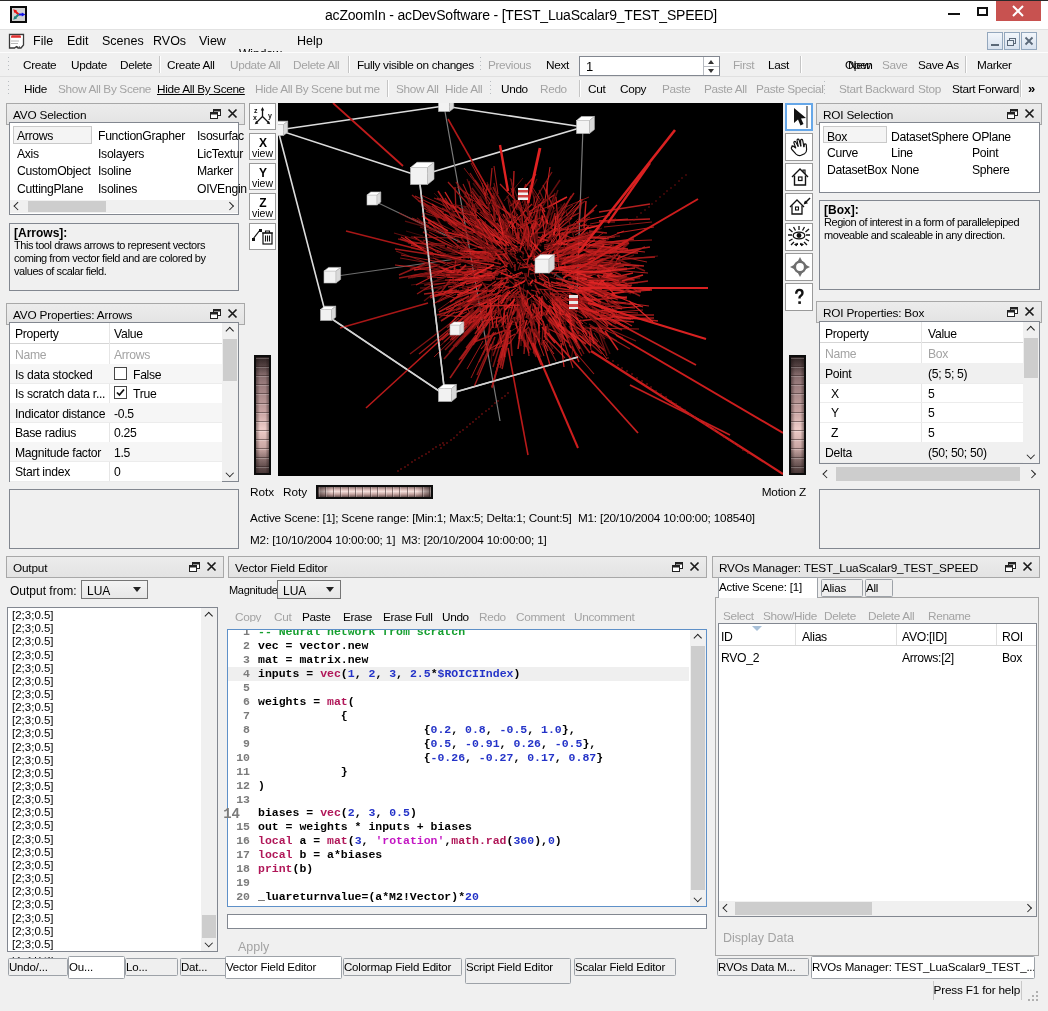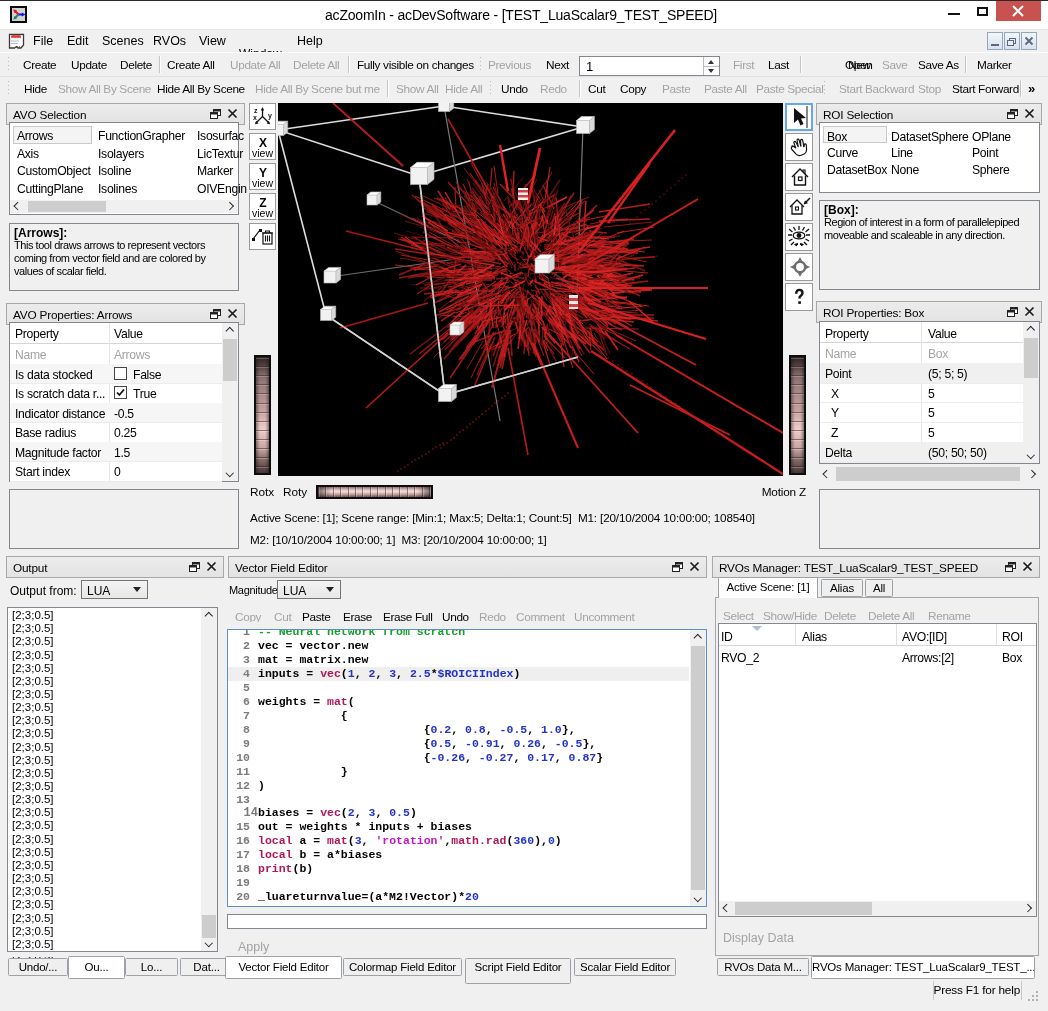--- a/index.html
+++ b/index.html
@@ -11,21 +11,21 @@
 .box{position:absolute;background:#fff;border:1px solid #828790;}
 .gbox{position:absolute;background:#f0f0f0;border:1px solid #828790;}
 .vsep{position:absolute;width:1px;background:#c5c5c5;box-shadow:1px 0 0 #fff;}
 .grip{position:absolute;width:3px;background-image:repeating-linear-gradient(to bottom,#b8bcc0 0,#b8bcc0 1px,transparent 1px,transparent 4px);background-size:1px 100%;background-position:0 0,2px 0;background-repeat:repeat-y;}
 .tbtn{position:absolute;font-size:11.8px;letter-spacing:-0.35px;}
 .mini{position:absolute;width:27px;height:27px;background:#fff;border:1px solid #9a9a9a;box-shadow:0 0 0 1px #fff inset;}
 .scroll-h{position:absolute;background:#f0f0f0;}
 .scroll-v{position:absolute;background:#f0f0f0;}
 .thumb{position:absolute;background:#cdcdcd;}
 .arr{position:absolute;width:0;height:0;}
-.tab{position:absolute;background:#efefef;border:1px solid #9da2a8;border-radius:1.5px;font-size:11.5px;letter-spacing:-0.2px;text-align:center;white-space:nowrap;overflow:hidden;}
+.tab{position:absolute;background:#efefef;border:1px solid #9da2a8;border-radius:1.5px;font-size:11.5px;letter-spacing:-0.2px;white-space:nowrap;overflow:hidden;}
 .tabact{background:#fff;}
 .cell{position:absolute;font-size:12.2px;letter-spacing:-0.3px;white-space:pre;}
 .cb{position:absolute;width:13px;height:13px;background:#fff;border:1px solid #454545;}
 </style></head><body>
 <div class="a" style="left:0;top:0;width:1048px;height:1px;background:#2a2a2a"></div>
 <div class="a" style="left:0;top:1px;width:1048px;height:29px;background:#fff;border-bottom:1px solid #e2e2e2"></div>
 <svg class="a" style="left:10px;top:6px" width="17" height="17" viewBox="0 0 17 17">
 <rect x="1" y="1" width="15" height="15" fill="#d2d2d2" stroke="#0a0a0a" stroke-width="2"></rect>
 <line x1="8.5" y1="8.5" x2="13" y2="8.5" stroke="#1414e6" stroke-width="2"></line>
     <polygon points="15.5,8.5 11.8,6.6 11.8,10.4" fill="#1414e6"></polygon>
@@ -90,21 +90,21 @@
 <div class="vsep" style="left:800px;top:56px;height:17px"></div>
 <div class="vsep" style="left:965px;top:56px;height:17px"></div>
 <div class="box" style="left:579px;top:56px;width:141px;height:20px"></div>
 <div class="t" style="left:586px;top:60px;font-size:13px">1</div>
 <div class="a" style="left:703px;top:57px;width:16px;height:18px;border-left:1px solid #b8bcc2"></div>
 <div class="a" style="left:704px;top:66px;width:15px;height:1px;background:#b8bcc2"></div>
 <div class="arr" style="left:708px;top:60px;border-left:3.5px solid transparent;border-right:3.5px solid transparent;border-bottom:4px solid #333"></div>
 <div class="arr" style="left:708px;top:69px;border-left:3.5px solid transparent;border-right:3.5px solid transparent;border-top:4px solid #333"></div>
 <div class="tbtn" style="left:24px;top:82px;">Hide</div>
 <div class="tbtn" style="left:58px;top:82px;color:#a3a3a3">Show All By Scene</div>
-<div class="tbtn" style="left:157px;top:82px;">Hide All By Scene</div>
+<div class="tbtn" style="left:157px;top:82px;text-decoration:underline;">Hide All By Scene</div>
 <div class="tbtn" style="left:255px;top:82px;color:#a3a3a3">Hide All By Scene but me</div>
 <div class="tbtn" style="left:396px;top:82px;color:#a3a3a3">Show All</div>
 <div class="tbtn" style="left:445px;top:82px;color:#a3a3a3">Hide All</div>
 <div class="tbtn" style="left:501px;top:82px;">Undo</div>
 <div class="tbtn" style="left:540px;top:82px;color:#a3a3a3">Redo</div>
 <div class="tbtn" style="left:588px;top:82px;">Cut</div>
 <div class="tbtn" style="left:620px;top:82px;">Copy</div>
 <div class="tbtn" style="left:662px;top:82px;color:#a3a3a3">Paste</div>
 <div class="tbtn" style="left:704px;top:82px;color:#a3a3a3">Paste All</div>
 <div class="tbtn" style="left:756px;top:82px;color:#a3a3a3">Paste Special</div>
@@ -721,21 +721,21 @@
 <div class="t" style="left:258px;top:723.8px;font-family:'Liberation Mono',monospace;font-size:11.5px;font-weight:bold"><span style="color:#000">                        {</span><span style="color:#2433c8">0.2</span><span style="color:#000">, </span><span style="color:#2433c8">0.8</span><span style="color:#000">, </span><span style="color:#2433c8">-0.5</span><span style="color:#000">, </span><span style="color:#2433c8">1.0</span><span style="color:#000">},</span></div>
 <div class="t" style="left:232px;top:737.7px;width:18px;text-align:right;font-family:'Liberation Mono',monospace;font-size:11.5px;font-weight:bold"><span style="color:#7b7b7b">9</span></div>
 <div class="t" style="left:258px;top:737.7px;font-family:'Liberation Mono',monospace;font-size:11.5px;font-weight:bold"><span style="color:#000">                        {</span><span style="color:#2433c8">0.5</span><span style="color:#000">, </span><span style="color:#2433c8">-0.91</span><span style="color:#000">, </span><span style="color:#2433c8">0.26</span><span style="color:#000">, </span><span style="color:#2433c8">-0.5</span><span style="color:#000">},</span></div>
 <div class="t" style="left:232px;top:751.7px;width:18px;text-align:right;font-family:'Liberation Mono',monospace;font-size:11.5px;font-weight:bold"><span style="color:#7b7b7b">10</span></div>
 <div class="t" style="left:258px;top:751.7px;font-family:'Liberation Mono',monospace;font-size:11.5px;font-weight:bold"><span style="color:#000">                        {</span><span style="color:#2433c8">-0.26</span><span style="color:#000">, </span><span style="color:#2433c8">-0.27</span><span style="color:#000">, </span><span style="color:#2433c8">0.17</span><span style="color:#000">, </span><span style="color:#2433c8">0.87</span><span style="color:#000">}</span></div>
 <div class="t" style="left:232px;top:765.6px;width:18px;text-align:right;font-family:'Liberation Mono',monospace;font-size:11.5px;font-weight:bold"><span style="color:#7b7b7b">11</span></div>
 <div class="t" style="left:258px;top:765.6px;font-family:'Liberation Mono',monospace;font-size:11.5px;font-weight:bold"><span style="color:#000">            }</span></div>
 <div class="t" style="left:232px;top:779.5px;width:18px;text-align:right;font-family:'Liberation Mono',monospace;font-size:11.5px;font-weight:bold"><span style="color:#7b7b7b">12</span></div>
 <div class="t" style="left:258px;top:779.5px;font-family:'Liberation Mono',monospace;font-size:11.5px;font-weight:bold"><span style="color:#000">)</span></div>
 <div class="t" style="left:232px;top:793.5px;width:18px;text-align:right;font-family:'Liberation Mono',monospace;font-size:11.5px;font-weight:bold"><span style="color:#7b7b7b">13</span></div>
-<div class="t" style="left:240px;top:807.4px;width:18px;text-align:right;font-family:'Liberation Mono',monospace;font-size:12px;font-weight:bold"><span style="color:#7b7b7b">14</span></div>
+<div class="t" style="left:222px;top:807.4px;width:18px;text-align:right;font-family:'Liberation Mono',monospace;font-size:14px;font-weight:bold"><span style="color:#7b7b7b">14</span></div>
 <div class="t" style="left:258px;top:807.4px;font-family:'Liberation Mono',monospace;font-size:11.5px;font-weight:bold"><span style="color:#000">biases = </span><span style="color:#b01658">vec</span><span style="color:#000">(</span><span style="color:#2433c8">2</span><span style="color:#000">, </span><span style="color:#2433c8">3</span><span style="color:#000">, </span><span style="color:#2433c8">0.5</span><span style="color:#000">)</span></div>
 <div class="t" style="left:232px;top:821.3px;width:18px;text-align:right;font-family:'Liberation Mono',monospace;font-size:11.5px;font-weight:bold"><span style="color:#7b7b7b">15</span></div>
 <div class="t" style="left:258px;top:821.3px;font-family:'Liberation Mono',monospace;font-size:11.5px;font-weight:bold"><span style="color:#000">out = weights * inputs + biases</span></div>
 <div class="t" style="left:232px;top:835.2px;width:18px;text-align:right;font-family:'Liberation Mono',monospace;font-size:11.5px;font-weight:bold"><span style="color:#7b7b7b">16</span></div>
 <div class="t" style="left:258px;top:835.2px;font-family:'Liberation Mono',monospace;font-size:11.5px;font-weight:bold"><span style="color:#b01658">local</span><span style="color:#000"> a = </span><span style="color:#b01658">mat</span><span style="color:#000">(</span><span style="color:#2433c8">3</span><span style="color:#000">, </span><span style="color:#c315c3">'rotation'</span><span style="color:#000">,</span><span style="color:#b01658">math.rad</span><span style="color:#000">(</span><span style="color:#2433c8">360</span><span style="color:#000">),</span><span style="color:#2433c8">0</span><span style="color:#000">)</span></div>
 <div class="t" style="left:232px;top:849.2px;width:18px;text-align:right;font-family:'Liberation Mono',monospace;font-size:11.5px;font-weight:bold"><span style="color:#7b7b7b">17</span></div>
 <div class="t" style="left:258px;top:849.2px;font-family:'Liberation Mono',monospace;font-size:11.5px;font-weight:bold"><span style="color:#b01658">local</span><span style="color:#000"> b = a*biases</span></div>
 <div class="t" style="left:232px;top:863.1px;width:18px;text-align:right;font-family:'Liberation Mono',monospace;font-size:11.5px;font-weight:bold"><span style="color:#7b7b7b">18</span></div>
 <div class="t" style="left:258px;top:863.1px;font-family:'Liberation Mono',monospace;font-size:11.5px;font-weight:bold"><span style="color:#b01658">print</span><span style="color:#000">(b)</span></div>
 <div class="t" style="left:232px;top:877.0px;width:18px;text-align:right;font-family:'Liberation Mono',monospace;font-size:11.5px;font-weight:bold"><span style="color:#7b7b7b">19</span></div>

